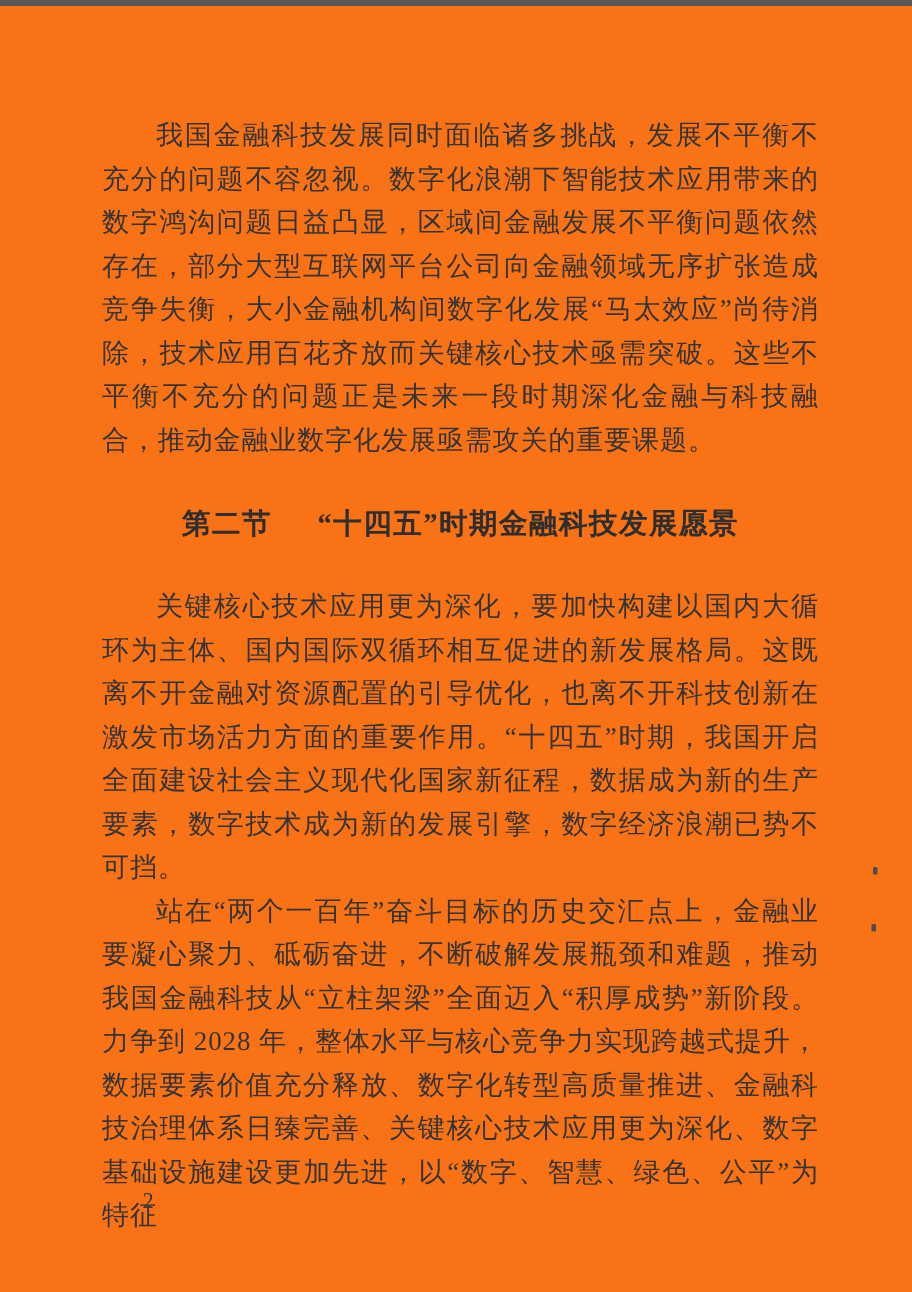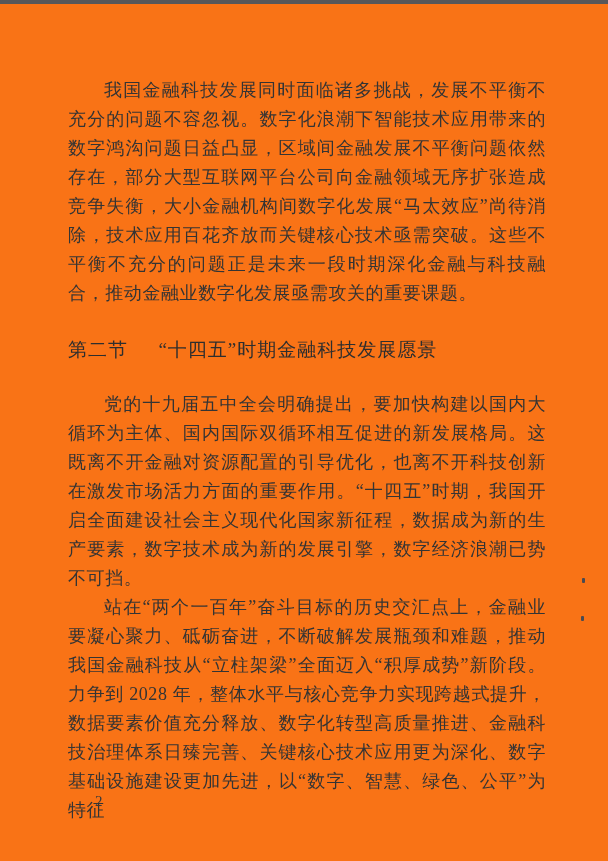--- a/index.html
+++ b/index.html
@@ -38,22 +38,22 @@
     letter-spacing: 0.6px;
     text-align: justify;
     text-justify: inter-character;
     text-indent: 2em;
     color: #343434;
   }
   .section-heading {
     margin: 27px 0 26px 0;
     font-size: 19px;
     line-height: 29px;
-    font-weight: normal;
-    text-align: left;
+    font-weight: bold;
+    text-align: center;
     letter-spacing: 1px;
     color: #2e2e2e;
   }
   .section-heading .section-no {
     margin-right: 1.6em;
   }
   .page-number {
     position: absolute;
     left: 95px;
     top: 791px;
@@ -75,21 +75,21 @@
 <div class="page">
 
   <div class="scan-top-bar"></div>
 
   <div class="text-block">
 
     <p class="body-para">我国金融科技发展同时面临诸多挑战，发展不平衡不充分的问题不容忽视。数字化浪潮下智能技术应用带来的数字鸿沟问题日益凸显，区域间金融发展不平衡问题依然存在，部分大型互联网平台公司向金融领域无序扩张造成竞争失衡，大小金融机构间数字化发展“马太效应”尚待消除，技术应用百花齐放而关键核心技术亟需突破。这些不平衡不充分的问题正是未来一段时期深化金融与科技融合，推动金融业数字化发展亟需攻关的重要课题。</p>
 
     <h2 class="section-heading"><span class="section-no">第二节</span><span>“十四五”时期金融科技发展愿景</span></h2>
 
-    <p class="body-para">党的十九届五中全会明确提出，要加快构建以国内大循环为主体、国内国际双循环相互促进的新发展格局。这既离不开金融对资源配置的引导优化，也离不开科技创新在激发市场活力方面的重要作用。“十四五”时期，我国开启全面建设社会主义现代化国家新征程，数据成为新的生产要素，数字技术成为新的发展引擎，数字经济浪潮已势不可挡。</p>
+    <p class="body-para">关键核心技术应用更为深化，要加快构建以国内大循环为主体、国内国际双循环相互促进的新发展格局。这既离不开金融对资源配置的引导优化，也离不开科技创新在激发市场活力方面的重要作用。“十四五”时期，我国开启全面建设社会主义现代化国家新征程，数据成为新的生产要素，数字技术成为新的发展引擎，数字经济浪潮已势不可挡。</p>
 
     <p class="body-para">站在“两个一百年”奋斗目标的历史交汇点上，金融业要凝心聚力、砥砺奋进，不断破解发展瓶颈和难题，推动我国金融科技从“立柱架梁”全面迈入“积厚成势”新阶段。力争到 2028 年，整体水平与核心竞争力实现跨越式提升，数据要素价值充分释放、数字化转型高质量推进、金融科技治理体系日臻完善、关键核心技术应用更为深化、数字基础设施建设更加先进，以“数字、智慧、绿色、公平”为特征</p>
 
   </div>
 
   <div class="page-number">2</div>
 
   <div class="ink-speck a"></div>
   <div class="ink-speck b"></div>
 

